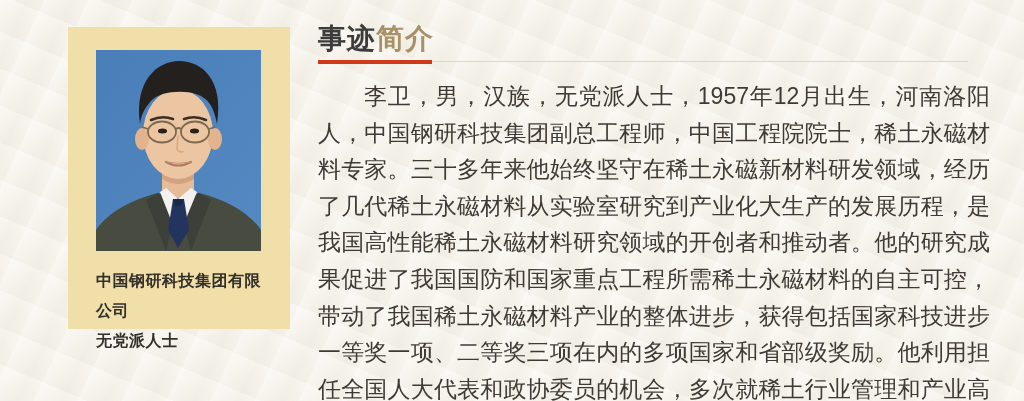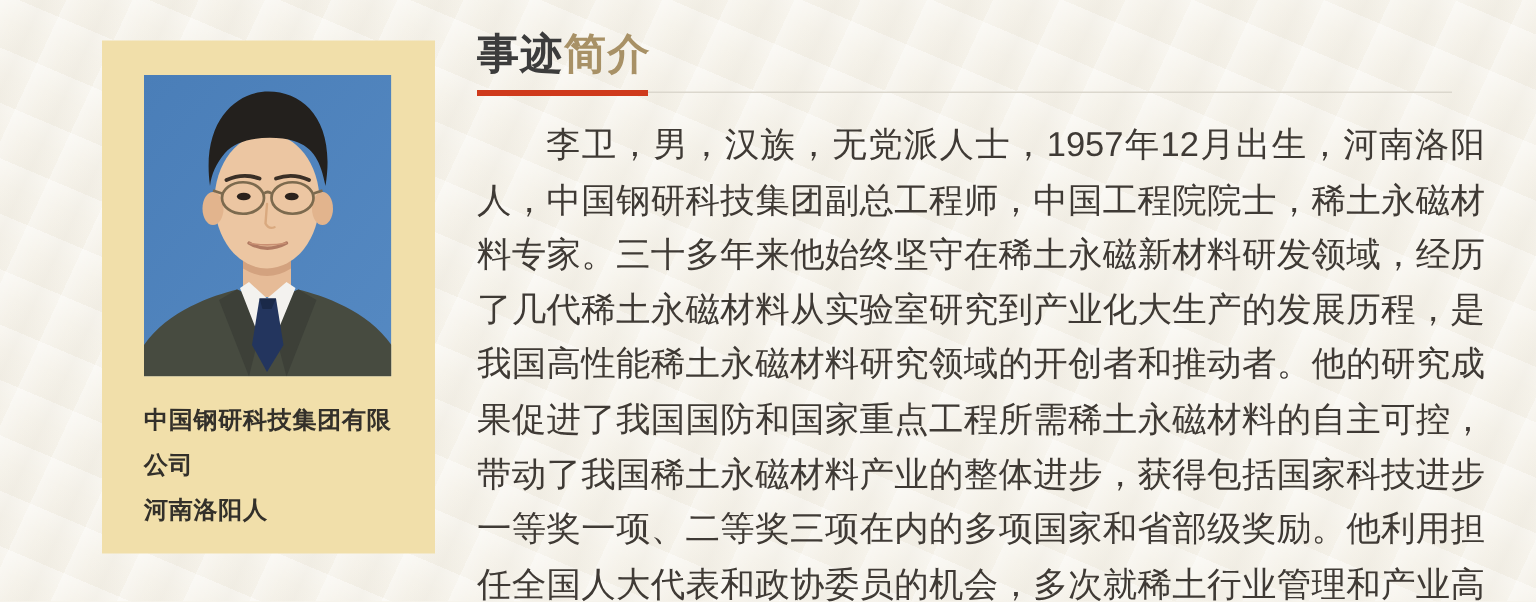--- a/index.html
+++ b/index.html
@@ -15,21 +15,21 @@
     background:
       repeating-linear-gradient(115deg, rgba(255,255,255,0.35) 0px, rgba(255,255,255,0) 14px, rgba(210,204,190,0.10) 26px, rgba(255,255,255,0) 40px),
       repeating-linear-gradient(23deg, rgba(236,231,219,0.25) 0px, rgba(255,255,255,0) 18px, rgba(255,255,255,0.3) 34px),
       #f6f3eb;
   }
 
   
   .profile-card {
     position: absolute;
     left: 68px; top: 27px;
-    width: 222px; height: 342px;
+    width: 222px; height: 302px;
     background: #f1dfaa;
     padding: 23px 28px 12px 28px;
   }
   .photo-frame {
     width: 165px; height: 201px;
     overflow: hidden;
     display: block;
   }
   .photo-frame svg { display: block; }
   .caption {
@@ -45,21 +45,20 @@
   .bio { position: absolute; left: 318px; top: 22px; width: 672px; }
   .section-heading {
     position: relative;
     width: 650px;
     font-size: 28px;
     line-height: 34px;
     font-weight: bold;
     padding-bottom: 5px;
     border-bottom: 1px solid #dbd7cd;
     letter-spacing: 1px;
-    font-family: Liberation Mono, monospace;
   }
   .heading-primary { color: #3c3c3c; }
   .heading-secondary { color: #a89166; }
   .accent-bar {
     position: absolute;
     left: 0; bottom: -2.5px;
     width: 114px; height: 4px;
     background: #cf3a1c;
   }
   .bio-text {
@@ -123,21 +122,21 @@
         <ellipse cx="98.5" cy="81" rx="4.6" ry="2.5" fill="#2b211b"></ellipse>
 
         <path d="M82,86 L81,99 q2,4 6,2.5" stroke="#d9a97f" stroke-width="1.6" fill="none" stroke-linecap="round"></path>
 
         <path d="M70,112 q12,7 25,0" stroke="#b07a62" stroke-width="2.2" fill="none" stroke-linecap="round"></path>
         <path d="M70,112 q12,2.5 25,0" stroke="#c98f72" stroke-width="1" fill="none"></path>
       </svg>
     </div>
     <div class="caption">
       <div>中国钢研科技集团有限公司</div>
-      <div>河南洛阳人</div>
+      <div>无党派人士</div>
     </div>
   </aside>
 
   <section class="bio">
     <h2 class="section-heading">
       <span class="heading-primary">事迹</span><span class="heading-secondary">简介</span>
       <i class="accent-bar"></i>
     </h2>
     <p class="bio-text">李卫，男，汉族，无党派人士，1957年12月出生，河南洛阳人，中国钢研科技集团副总工程师，中国工程院院士，稀土永磁材料专家。三十多年来他始终坚守在稀土永磁新材料研发领域，经历了几代稀土永磁材料从实验室研究到产业化大生产的发展历程，是我国高性能稀土永磁材料研究领域的开创者和推动者。他的研究成果促进了我国国防和国家重点工程所需稀土永磁材料的自主可控，带动了我国稀土永磁材料产业的整体进步，获得包括国家科技进步一等奖一项、二等奖三项在内的多项国家和省部级奖励。他利用担任全国人大代表和政协委员的机会，多次就稀土行业管理和产业高质量发展等问题上书国家，促进了相关产业的发展。</p>
   </section>

